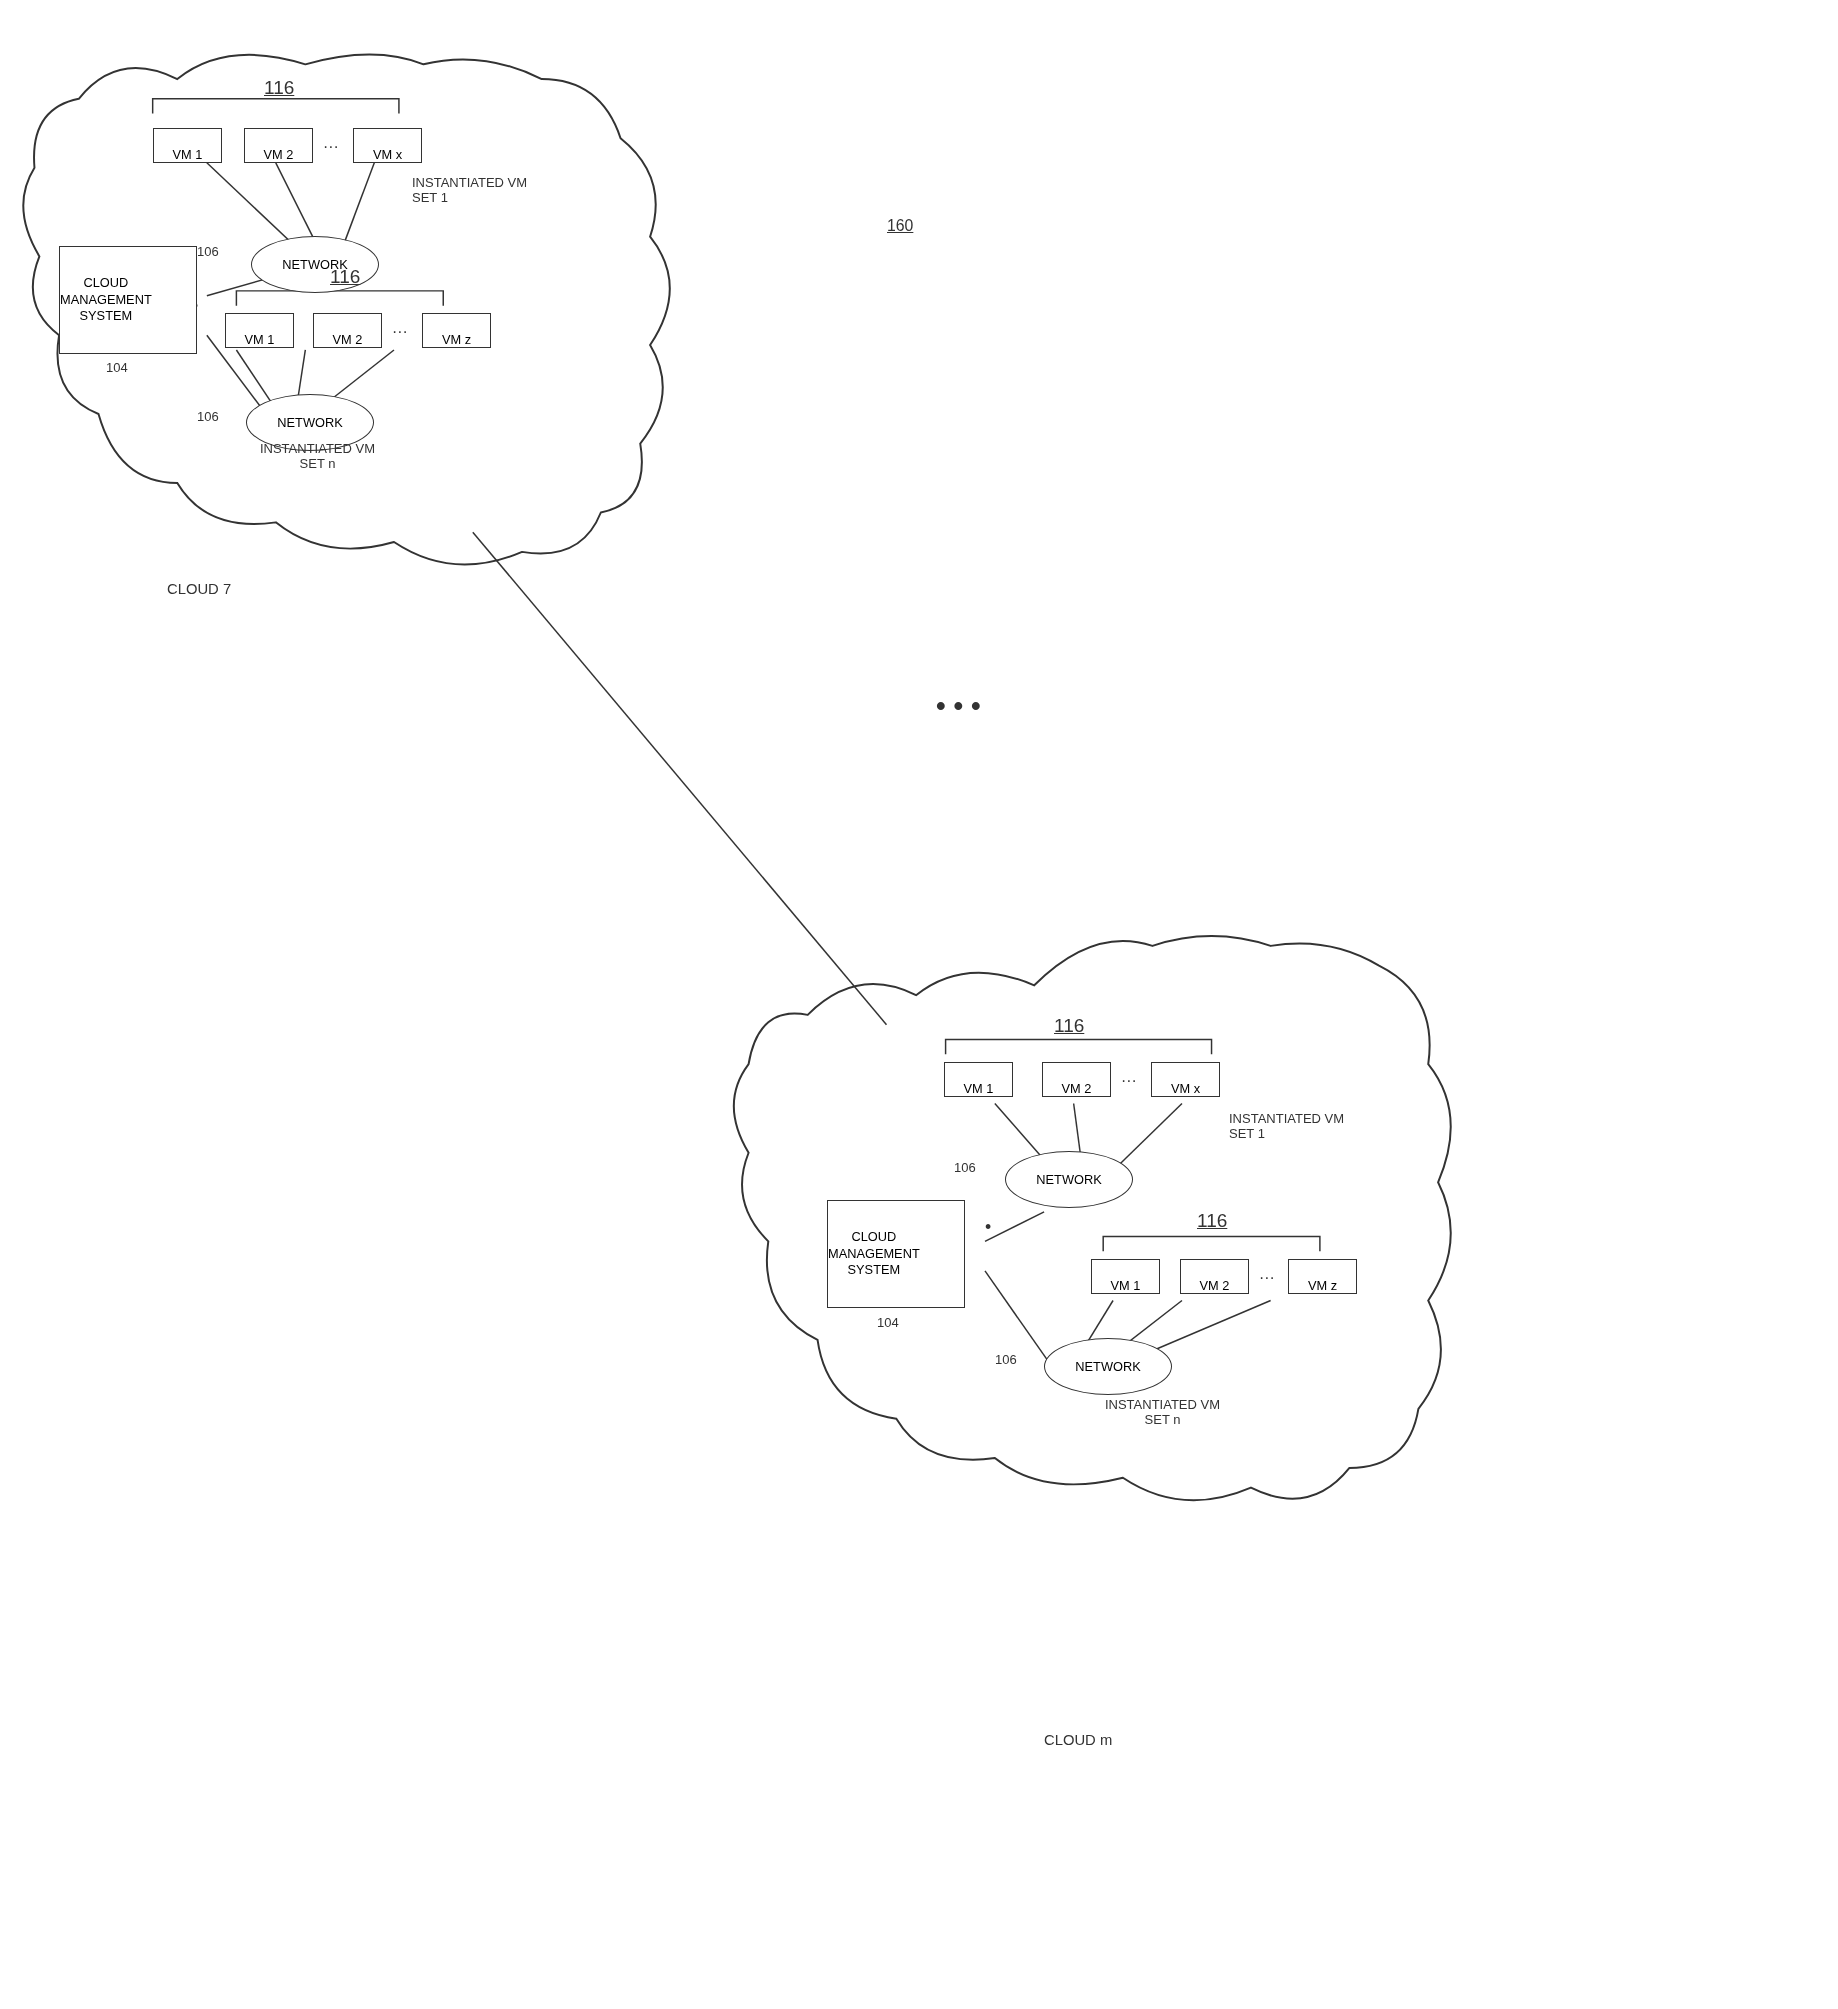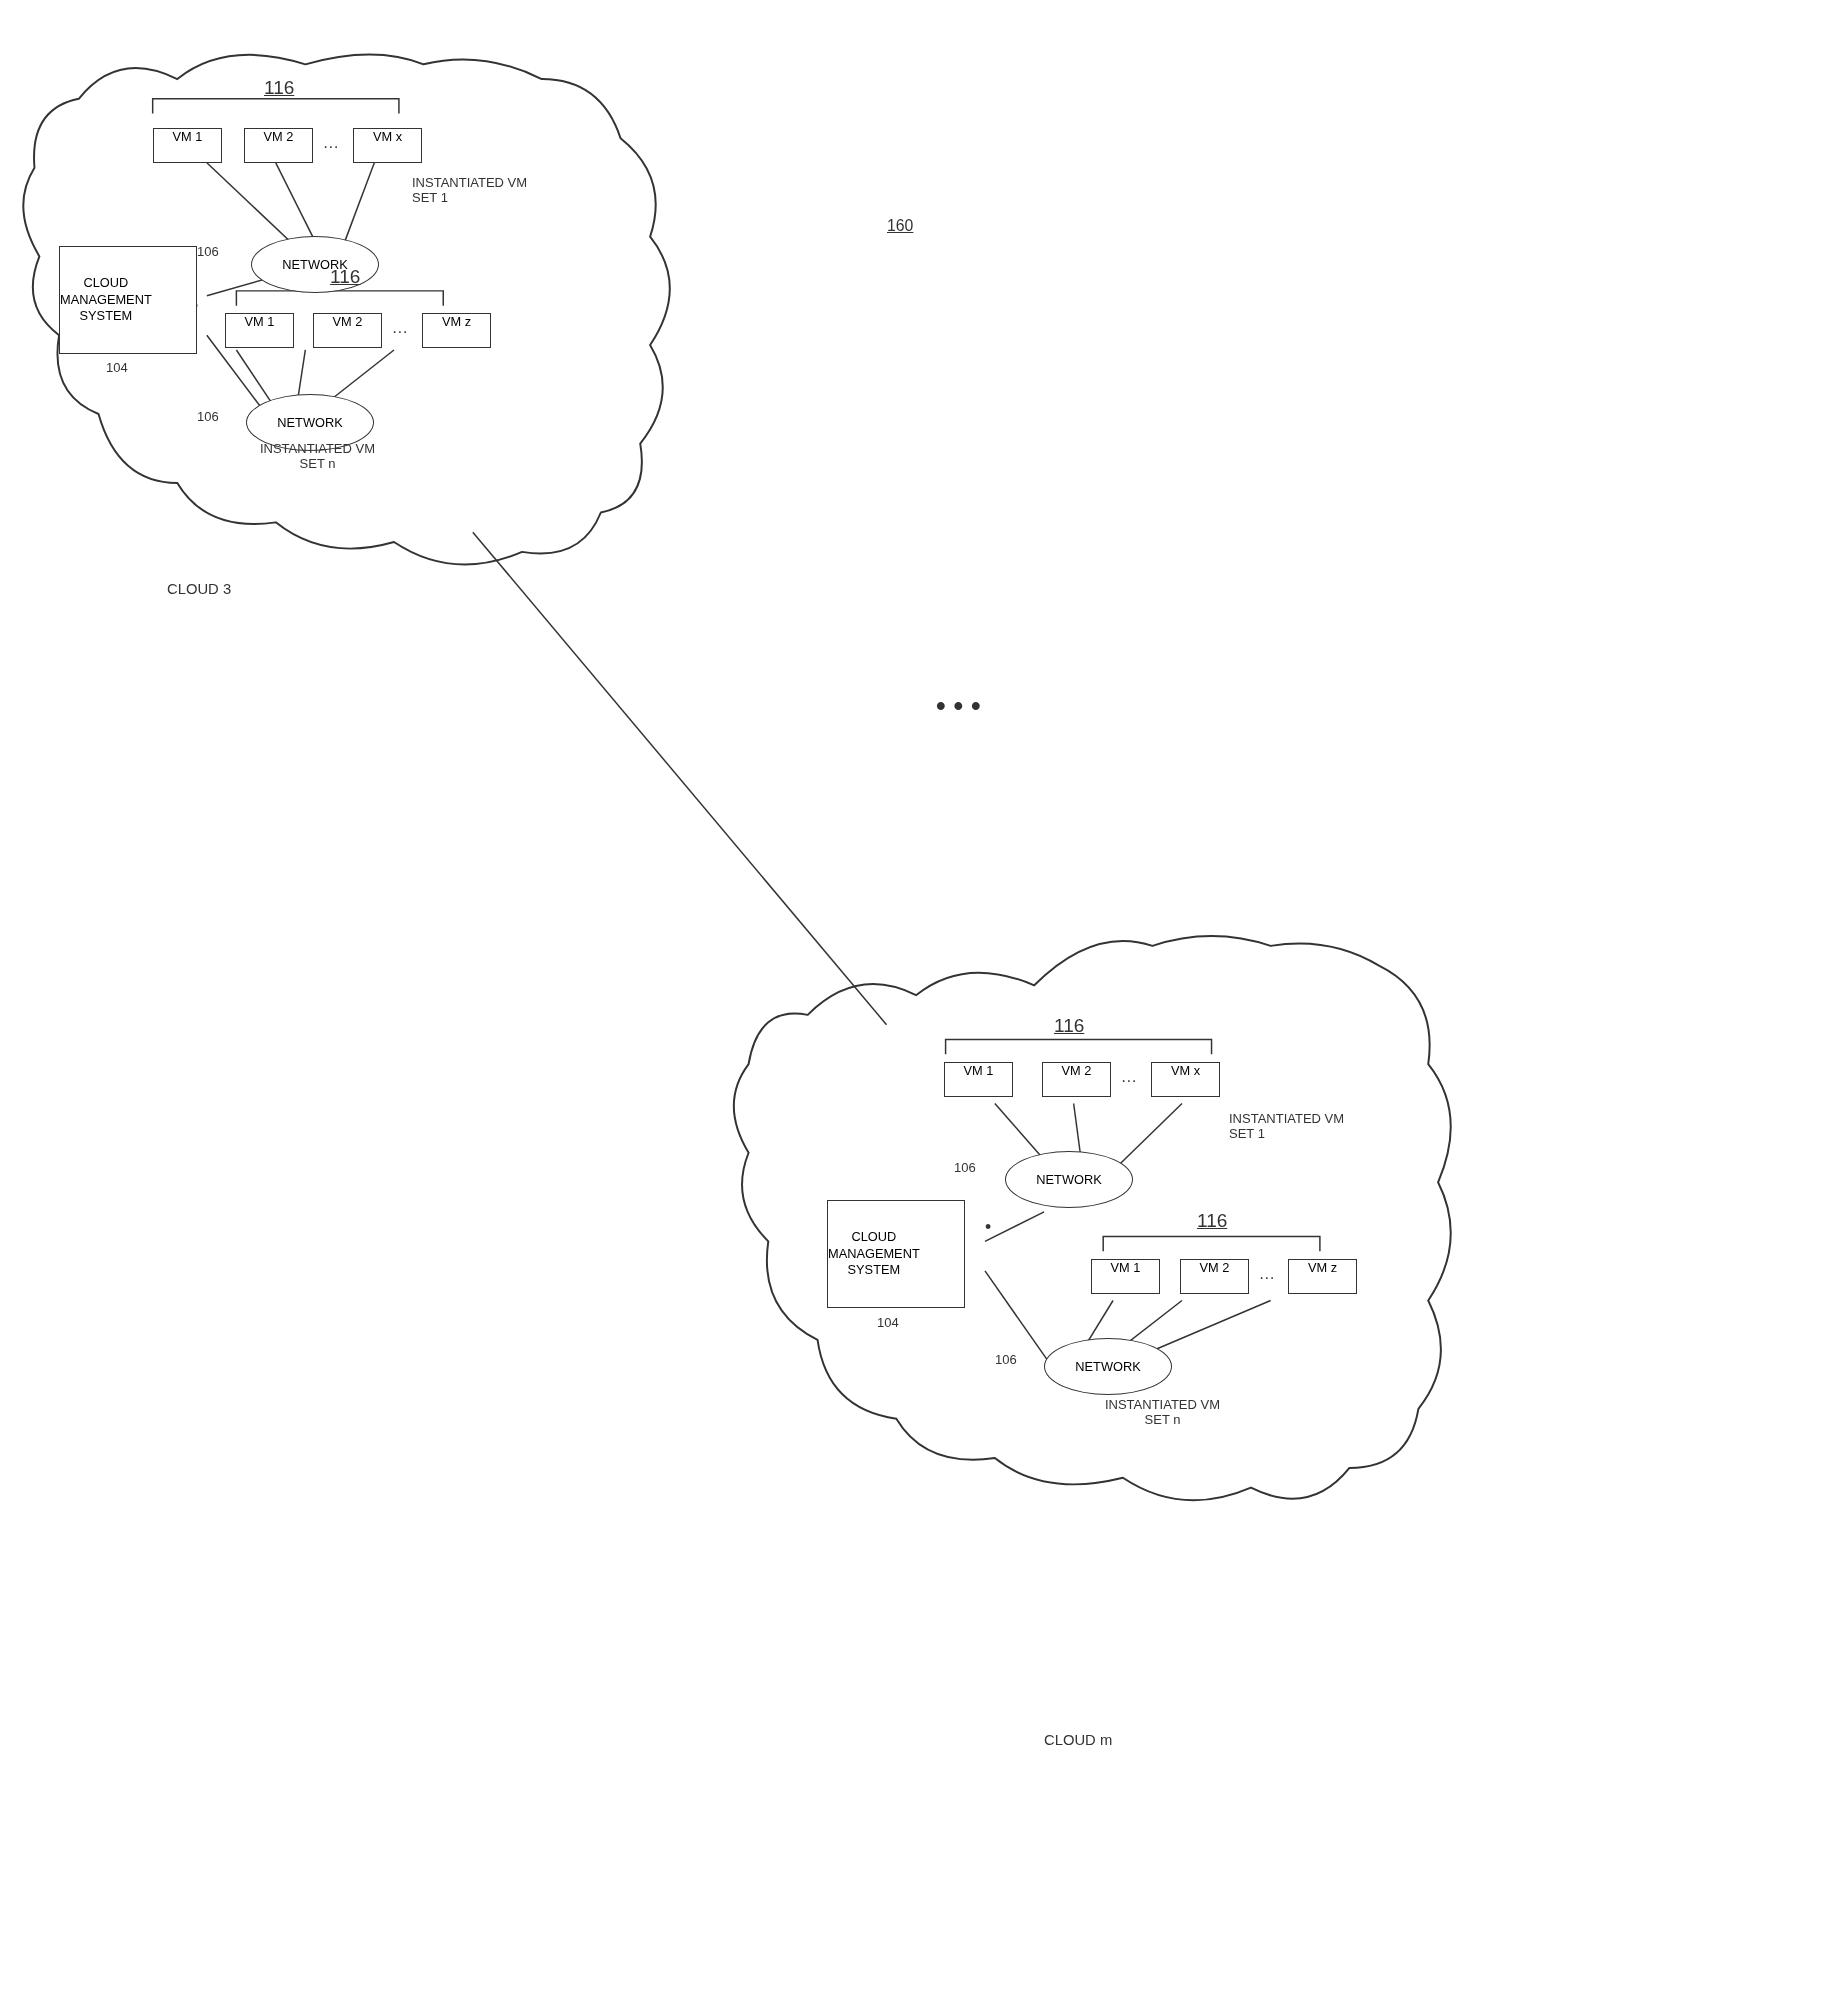--- a/index.html
+++ b/index.html
@@ -15,21 +15,21 @@
       position: relative;
       width: 1838px;
       height: 2010px;
     }
     
     .vm-box {
       position: absolute;
       border: 1.5px solid #333;
       background: #fff;
       display: flex;
-      align-items: flex-start;
+      align-items: flex-end;
       justify-content: center;
       font-size: 12.8px;
       font-weight: normal;
     }
     
     .network-ellipse {
       position: absolute;
       border: 1.5px solid #333;
       background: #fff;
       border-radius: 50%;
@@ -209,21 +209,21 @@
 
   <div class="label" style="top:441px;left:229px;width:177px;text-align:center;">INSTANTIATED VM<br>SET n</div>
 
   <div class="cms-box" style="width:138px;height:108px;top:246px;left:59px;">
     <span>CLOUD<br>MANAGEMENT<br>SYSTEM</span>
   </div>
 
   <div class="label" style="top:360px;left:106px;">104</div>
 
   <div class="label" style="top:581px;left:167px;font-size:14.8px;">
-    <span>CLOUD 3</span>
+    <span>CLOUD 7</span>
   </div>
 
   <div class="label-ref" style="top:217px;left:887px;font-size:15.8px;text-decoration:underline;">
     <span>160</span>
   </div>
 
   <div class="label" style="top:690px;left:936px;font-size:27.6px;font-weight:bold;letter-spacing:7.9px;">•••</div>
 
   <div class="label-ref" style="top:1015px;left:1054px;">116</div>
 

